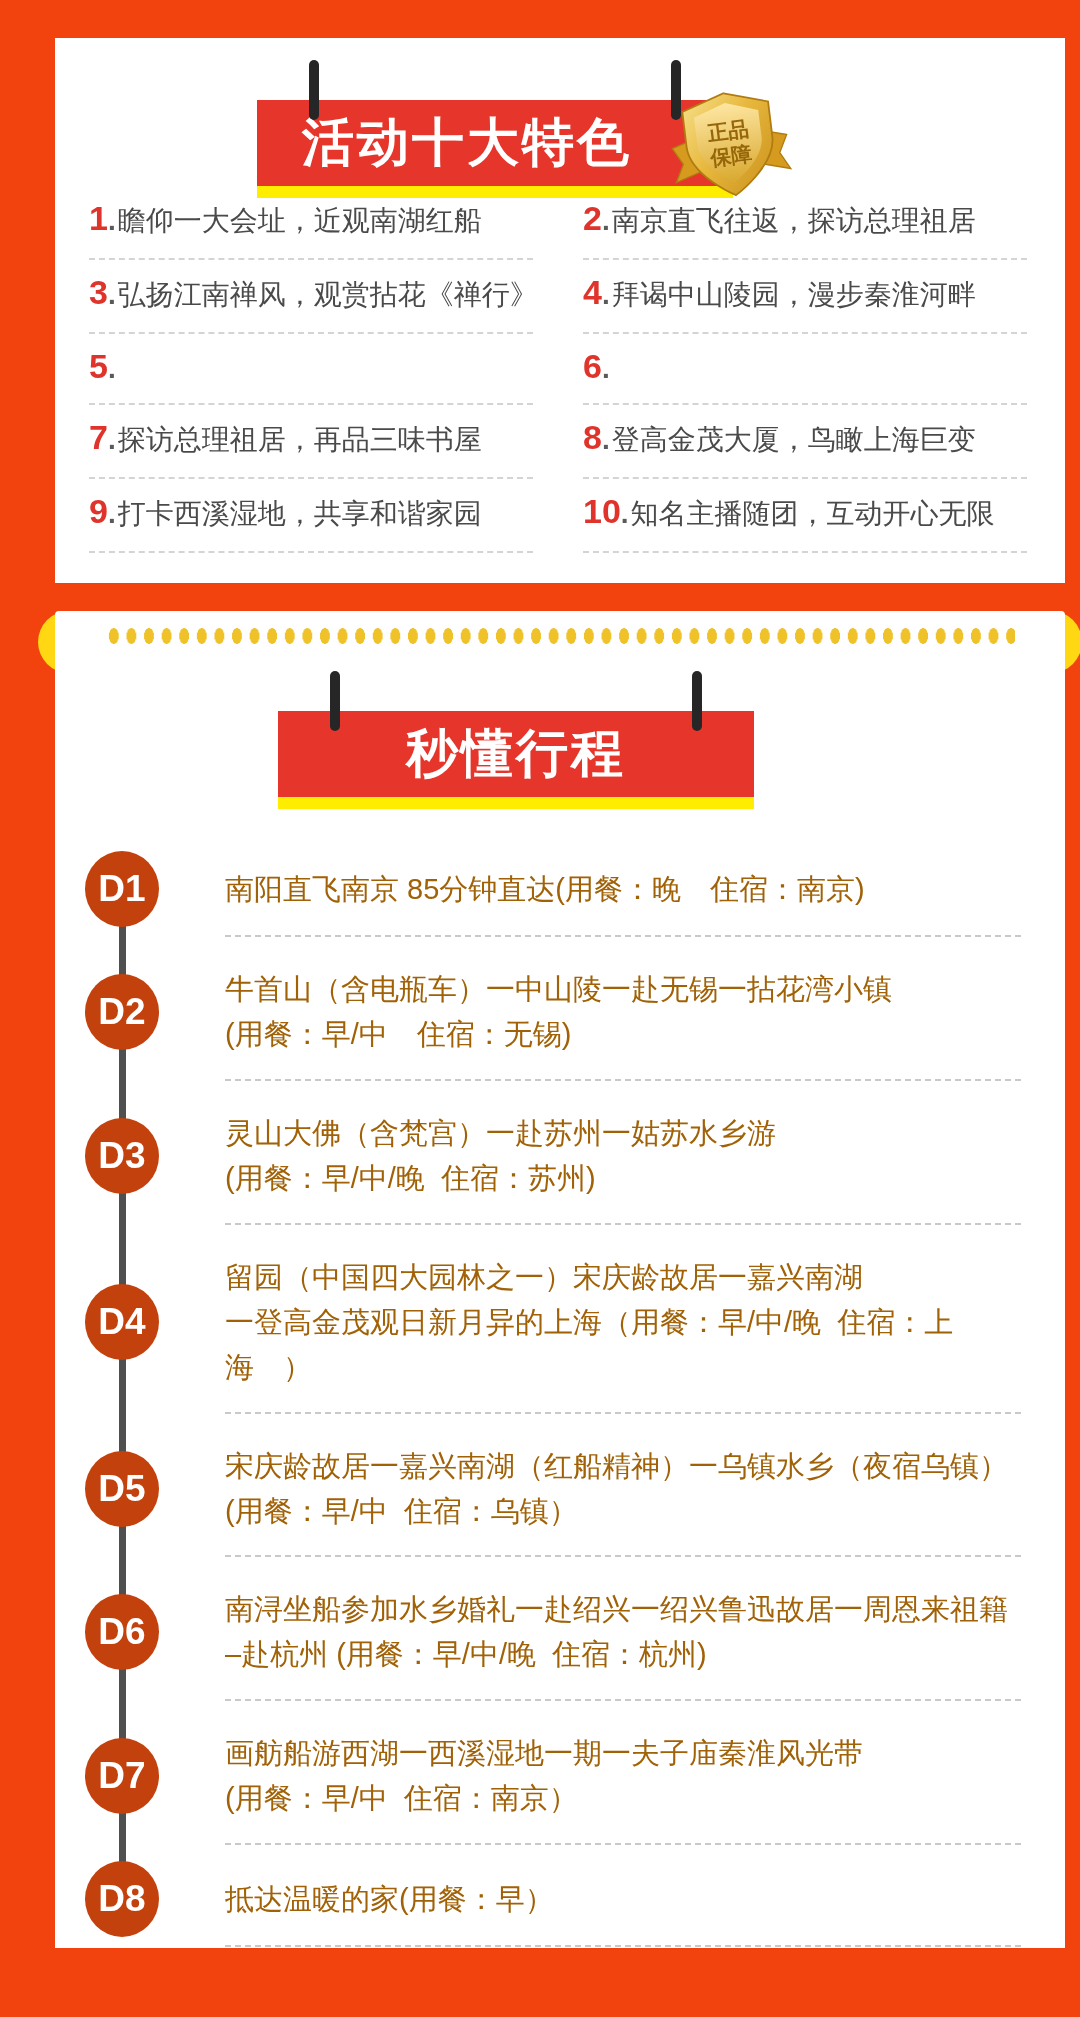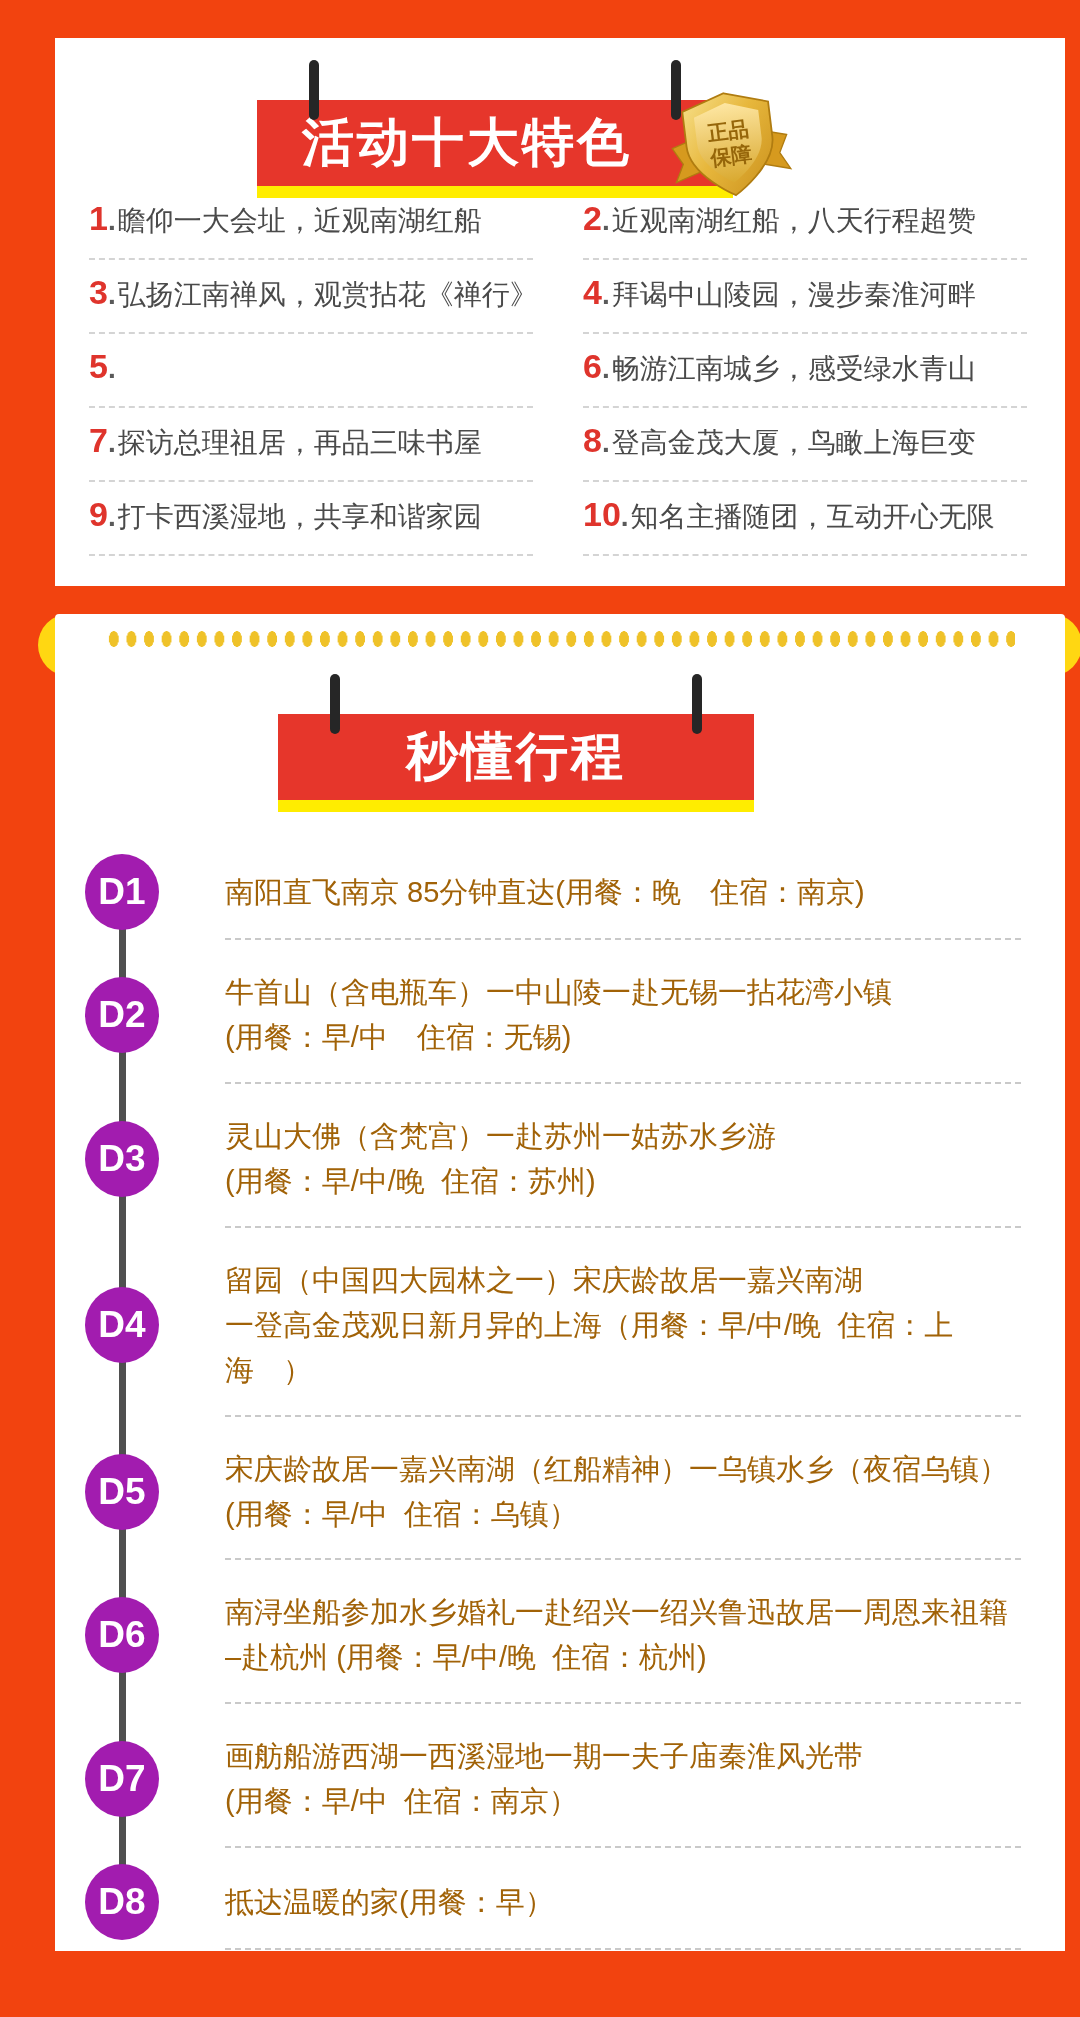--- a/index.html
+++ b/index.html
@@ -35,21 +35,21 @@
   .dots{height:18px;margin:16px 50px 0;
         background-image:radial-gradient(ellipse 5px 8px at 50% 50%, #EFC229 96%, rgba(0,0,0,0) 100%);
         background-size:17.6px 18px;background-repeat:repeat-x;}
   .banner2{margin-left:223px;margin-top:66px;}
 
   
   .timeline{position:relative;margin:54px 30px 0 0;}
   .timeline::before{content:"";position:absolute;left:64px;top:50px;bottom:60px;width:7px;background:#4f4f4f;}
   .tl-row{display:flex;align-items:center;}
   .tl-badge{flex:0 0 74px;width:74px;height:76px;margin-left:30px;margin-right:66px;border-radius:50%;
-            background:#a21caf;color:#ffffff;font-weight:bold;font-size:37px;
+            background:#c2410c;color:#ffffff;font-weight:bold;font-size:37px;
             display:flex;align-items:center;justify-content:center;position:relative;z-index:1;}
   .tl-lines{font-size:29px;color:#a16207;line-height:1.55;padding:14px 0;}
   .tl-line{white-space:pre-wrap;}
   .tl-sep{border-top:2px dashed #c9c9c9;margin:8px 14px 16px 170px;}
 </style>
 </head>
 <body>
 
 <div class="page">
 
@@ -84,21 +84,21 @@
 
         <div class="feat">
           <span class="feat-num">1</span>
           <span class="feat-dot">.</span>
           <span class="feat-text">瞻仰一大会址，近观南湖红船</span>
         </div>
 
         <div class="feat">
           <span class="feat-num">2</span>
           <span class="feat-dot">.</span>
-          <span class="feat-text">近观南湖红船，八天行程超赞</span>
+          <span class="feat-text">南京直飞往返，探访总理祖居</span>
         </div>
 
         <div class="feat">
           <span class="feat-num">3</span>
           <span class="feat-dot">.</span>
           <span class="feat-text">弘扬江南禅风，观赏拈花《禅行》</span>
         </div>
 
         <div class="feat">
           <span class="feat-num">4</span>
@@ -107,21 +107,20 @@
         </div>
 
         <div class="feat">
           <span class="feat-num">5</span>
           <span class="feat-dot">.</span>
         </div>
 
         <div class="feat">
           <span class="feat-num">6</span>
           <span class="feat-dot">.</span>
-          <span class="feat-text">畅游江南城乡，感受绿水青山</span>
         </div>
 
         <div class="feat">
           <span class="feat-num">7</span>
           <span class="feat-dot">.</span>
           <span class="feat-text">探访总理祖居，再品三味书屋</span>
         </div>
 
         <div class="feat">
           <span class="feat-num">8</span>

